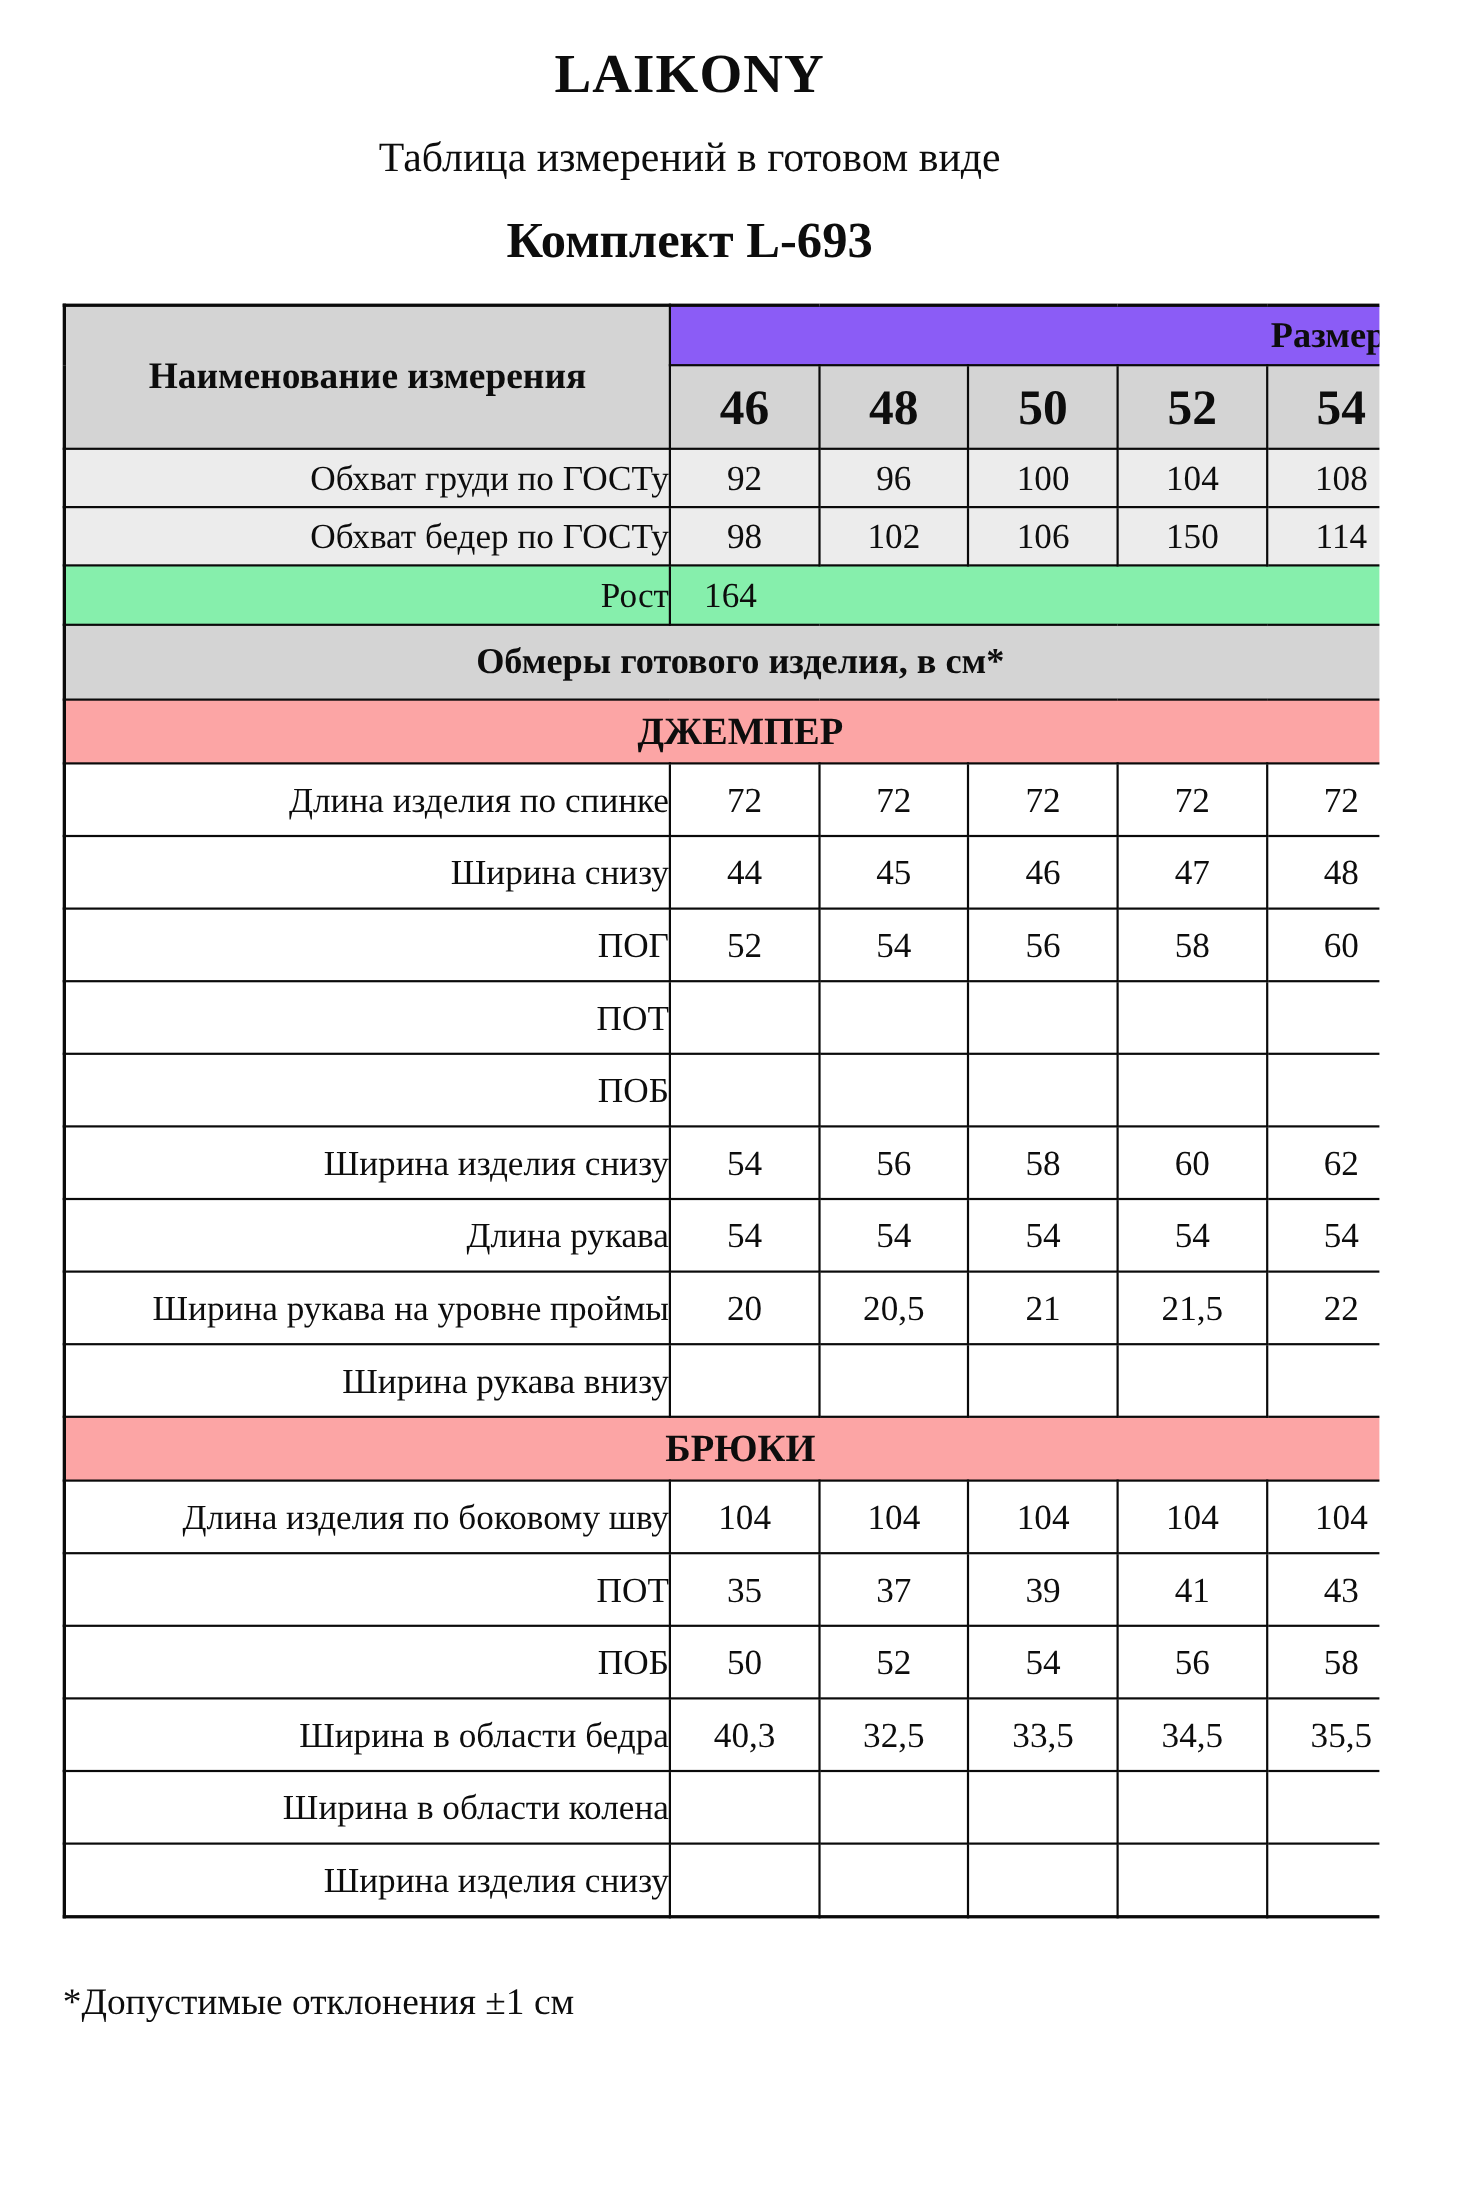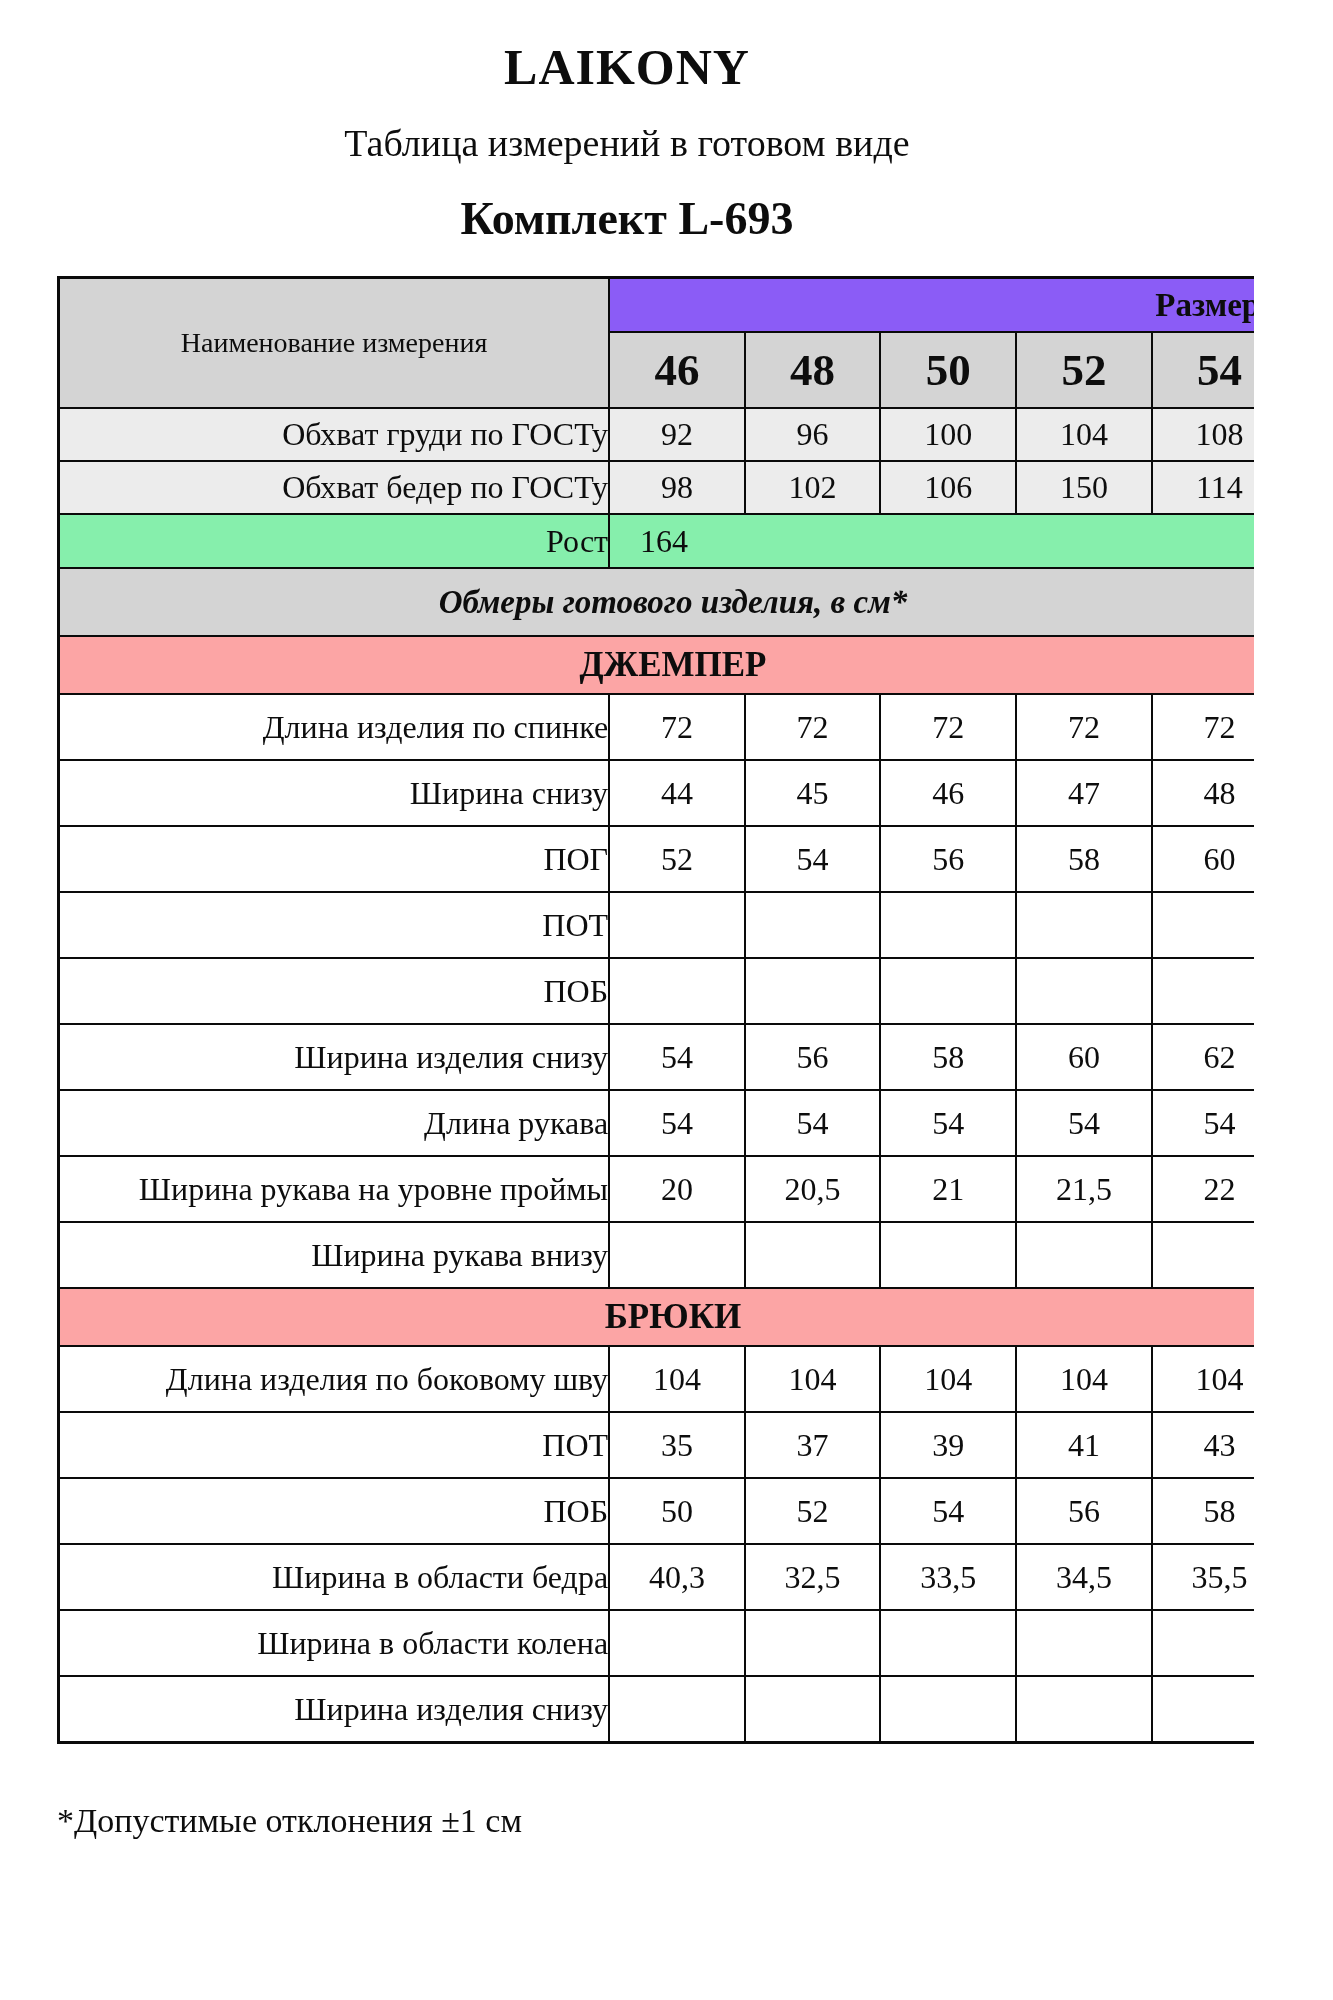--- a/index.html
+++ b/index.html
@@ -49,22 +49,22 @@
     border: 2px solid #0a0a0a;
   }
   table.size-table { border-width: 3px; }
   th, td {
     padding: 0;
     vertical-align: middle;
     font-weight: normal;
   }
   .name-header {
     background: #d4d4d4;
-    font-weight: normal;
-    font-size: 28px;
+    font-weight: bold;
+    font-size: 34px;
     text-align: center;
   }
   .razmery-cell {
     background: #8b5cf6;
     font-weight: bold;
     font-size: 33px;
     text-align: right;
     height: 52px;
   }
   .size-cell {
@@ -86,21 +86,20 @@
     text-align: left;
     padding-left: 30px;
     font-size: 32px;
   }
   tr.measures-row td {
     background: #d4d4d4;
     font-weight: bold;
     font-size: 33px;
     text-align: center;
     height: 66px;
-    font-style: italic;
   }
   tr.section-row td {
     background: #fca5a5;
     font-weight: bold;
     font-size: 35px;
     text-align: center;
     height: 56px;
   }
   tr.data-row td { background: #ffffff; height: 64px; }
   

